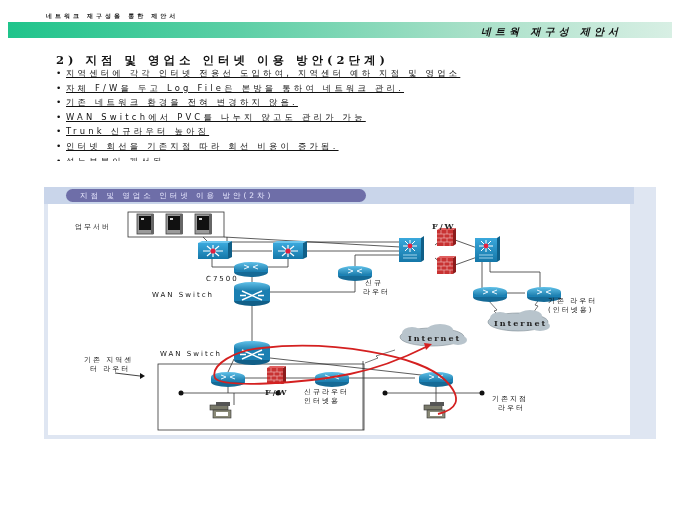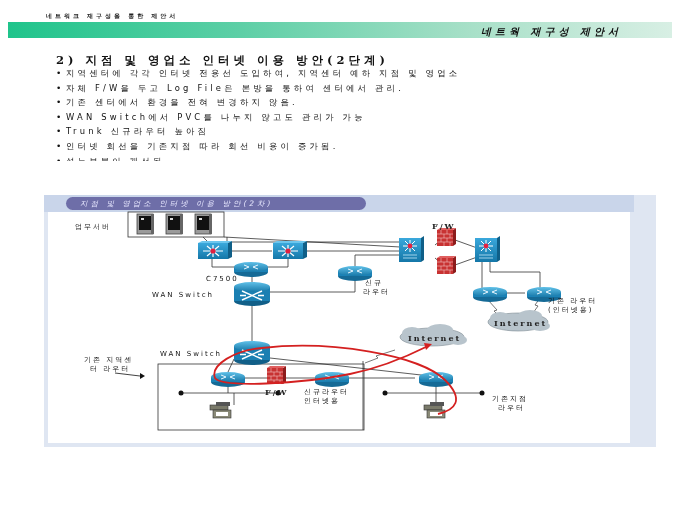--- a/index.html
+++ b/index.html
@@ -2,26 +2,26 @@
 <html><head>
   <meta charset="utf-8">
   <style>
     html, body { margin: 0; padding: 0; background: #ffffff; }
     body { width: 680px; height: 510px; position: relative; overflow: hidden; font-family: "DejaVu Sans", sans-serif; color: #111; }
     .top-caption { position: absolute; left: 46px; top: 12px; font-size: 6px; letter-spacing: 3px; color: #222; font-weight: bold; }
     .banner { position: absolute; left: 8px; top: 22px; width: 664px; height: 16px;
       background: linear-gradient(to right, #1fc48b 0%, #5dcfa6 35%, #a8e0c8 70%, #d8efe4 100%); }
     .banner-title { position: absolute; right: 58px; top: 25px; font-size: 10px; font-weight: bold; letter-spacing: 4px; color: #111; font-style: italic; }
     .heading { position: absolute; left: 56px; top: 53px; font-size: 11.5px; font-weight: bold; letter-spacing: 4px; font-family: "DejaVu Serif", serif; }
-    .bullets { position: absolute; left: 56px; top: 68px; width: 560px; font-size: 8.4px; letter-spacing: 3.2px; line-height: 10px; }
+    .bullets { position: absolute; left: 56px; top: 68px; width: 560px; font-size: 8.4px; letter-spacing: 3.2px; line-height: 10px; text-decoration: underline; }
     .bullet { position: relative; padding-left: 10px; margin-bottom: 4.6px; }
     .bullet::before { content: "\2022"; position: absolute; left: 0; top: 0; font-size: 9px; }
     .bullet .cont { display: block; }
     .bullet.clip { height: 5px; overflow: hidden; }
-    .panel { position: absolute; left: 44px; top: 195px; width: 612px; height: 252px; background: #dfe6f2; font-style: italic; }
+    .panel { position: absolute; left: 44px; top: 187px; width: 612px; height: 252px; background: #dfe6f2; }
     .panel-inner { position: absolute; left: 4px; top: 17px; width: 582px; height: 231px; background: #ffffff; }
     .panel-header-bar { position: absolute; left: 0; top: 0; width: 590px; height: 17px; background: #c9d5ea; }
     .pill { position: absolute; left: 22px; top: 2px; width: 300px; height: 13px; border-radius: 8px; background: #6e6ea8;
       color: #e8e8ff; font-size: 7.5px; letter-spacing: 3px; line-height: 13px; padding-left: 14px; box-sizing: border-box; }
     svg#diagram { position: absolute; left: 0; top: 0; }
     .lbl { font-family: "DejaVu Sans", sans-serif; font-size: 7px; letter-spacing: 2px; fill: #111; }
     .lbl-b { font-family: "DejaVu Serif", serif; font-size: 8px; font-weight: bold; letter-spacing: 2px; fill: #222; }
   </style>
 </head>
 <body>
@@ -30,24 +30,24 @@
 <div class="banner"></div>
 <div class="banner-title">네트웍 재구성 제안서</div>
 
 <div class="heading">2) 지점 및 영업소 인터넷 이용 방안(2단계)</div>
 
 <div class="bullets">
   <div class="bullet">
     <span>지역센터에 각각 인터넷 전용선 도입하여, 지역센터 예하 지점 및 영업소</span>
   </div>
   <div class="bullet">
-    <span>자체 F/W을 두고 Log File은 본방을 통하여 센터에서 관리.</span>
-  </div>
-  <div class="bullet">
-    <span>기존 센터에서 환경을 전혀 변경하지 않음.</span>
+    <span>자체 F/W을 두고 Log File은 본방을 통하여 네트워크 관리.</span>
+  </div>
+  <div class="bullet">
+    <span>기존 네트워크 환경을 전혀 변경하지 않음.</span>
   </div>
   <div class="bullet">
     <span>WAN Switch에서 PVC를 나누지 않고도 관리가 가능</span>
   </div>
   <div class="bullet">
     <span class="cont">Trunk 신규라우터 높아짐</span>
   </div>
   <div class="bullet">
     <span>인터넷 회선을 기존지점 따라 회선 비용이 증가됨.</span>
   </div>

